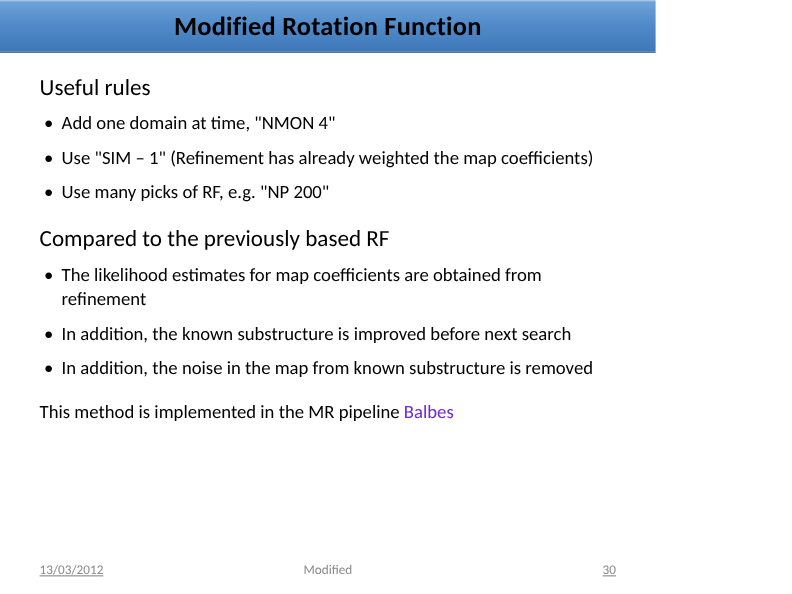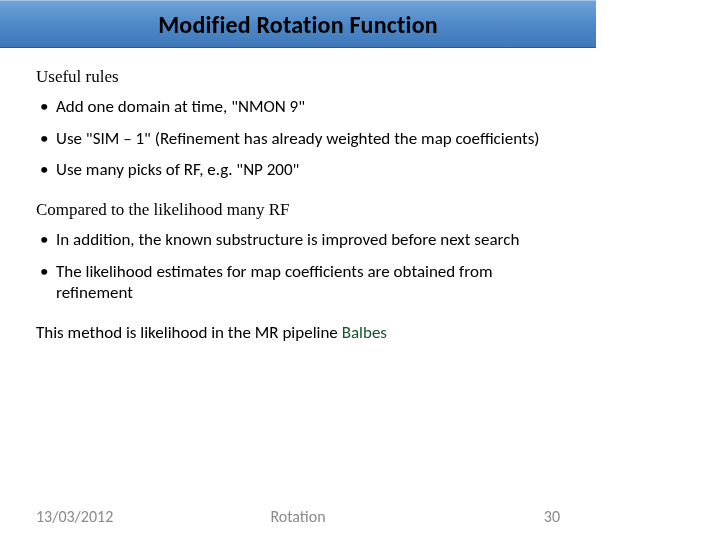--- a/index.html
+++ b/index.html
@@ -20,23 +20,22 @@
     font-weight: 700;
     color: #000;
     letter-spacing: 0.2px;
   }
   .content {
     padding: 18px 36px 0 36px;
     font-size: 17px;
     line-height: 1.28;
   }
   .section-heading {
-    font-size: 17px;
+    font-size: 21px;
     margin-bottom: 8px;
-    font-family: Liberation Serif, serif;
   }
   ul.bullets {
     list-style: none;
     margin: 0 0 18px 0;
   }
   ul.bullets li {
     position: relative;
     padding-left: 20px;
     margin: 6px 0 10px 0;
   }
@@ -45,64 +44,66 @@
     position: absolute;
     left: 4px;
     top: 0;
     font-size: 17px;
     line-height: 1.28;
   }
   .implemented {
     margin-top: 6px;
     font-size: 17px;
   }
-  .implemented .link { color: #14532d; }
+  .implemented .link { color: #6d28d9; }
   .footer {
     position: absolute;
     bottom: 14px;
     left: 0;
     width: 100%;
     padding: 0 36px;
     display: flex;
     justify-content: space-between;
     align-items: baseline;
-    font-size: 16px;
+    font-size: 12px;
     color: #8a8a8a;
+    text-decoration: underline;
   }
   .footer .center { position: absolute; left: 50%; transform: translateX(-50%); }
 </style>
 </head>
 <body>
 
 <div class="slide">
 
   <div class="title-bar">
     <h1>Modified Rotation Function</h1>
   </div>
 
   <div class="content">
 
     <div class="section-heading">Useful rules</div>
     <ul class="bullets">
-      <li>Add one domain at time, "NMON 9"</li>
+      <li>Add one domain at time, "NMON 4"</li>
       <li>Use "SIM – 1" (Refinement has already weighted the map coefficients)</li>
       <li>Use many picks of RF, e.g. "NP 200"</li>
     </ul>
 
-    <div class="section-heading">Compared to the likelihood many RF</div>
+    <div class="section-heading">Compared to the previously based RF</div>
     <ul class="bullets">
+      <li>The likelihood estimates for map coefficients are obtained from refinement</li>
       <li>In addition, the known substructure is improved before next search</li>
-      <li>The likelihood estimates for map coefficients are obtained from refinement</li>
+      <li>In addition, the noise in the map from known substructure is removed</li>
     </ul>
 
     <div class="implemented">
-      <span>This method is likelihood in the MR pipeline </span><span class="link">Balbes</span>
+      <span>This method is implemented in the MR pipeline </span><span class="link">Balbes</span>
     </div>
 
   </div>
 
   <div class="footer">
     <span>13/03/2012</span>
-    <span class="center">Rotation</span>
+    <span class="center">Modified</span>
     <span>30</span>
   </div>
 
 </div>
 
 </body></html>

